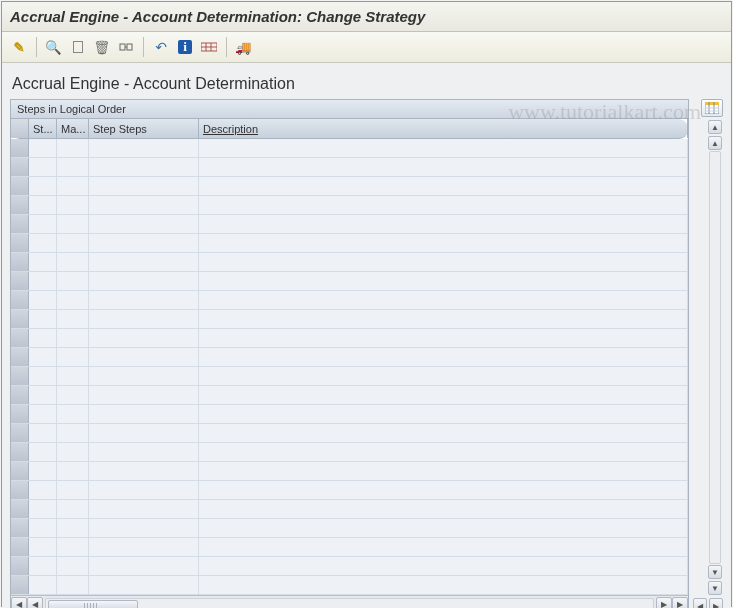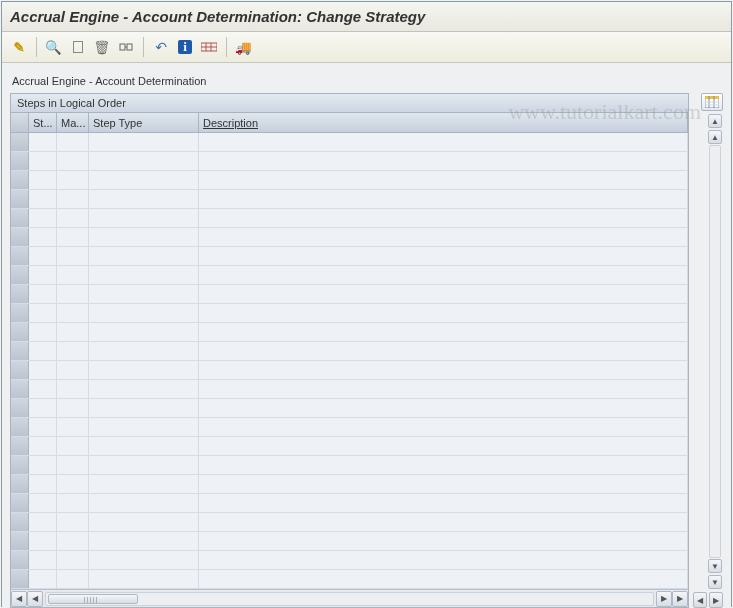--- a/index.html
+++ b/index.html
@@ -58,21 +58,21 @@
     }
     .content {
       flex: 1;
       padding: 8px;
       display: flex;
       flex-direction: column;
       background: #eef0f2;
       position: relative;
     }
     .subtitle {
-      font-size: 11px;
+      font-size: 16px;
       color: #333;
       padding: 4px 2px 6px 2px;
     }
     .watermark {
       position: absolute;
       top: 36px;
       right: 30px;
       font-size: 22px;
       color: rgba(150,150,150,0.35);
       font-family: Georgia, serif;
@@ -100,20 +100,21 @@
       border-bottom: 1px solid #a8b4c0;
       padding: 3px 6px;
       font-size: 11px;
       color: #333;
     }
     .grid-header {
       display: flex;
       background: linear-gradient(to bottom, #e0e6ee, #c6d0dc);
       border-bottom: 1px solid #a8b4c0;
       height: 20px;
+      border-radius: 9px;
     }
     .grid-header .hcell {
       border-right: 1px solid #a8b4c0;
       padding: 2px 4px;
       font-size: 11px;
       color: #333;
       display: flex;
       align-items: center;
       overflow: hidden;
       white-space: nowrap;
@@ -296,21 +297,21 @@
     <div class="watermark">www.tutorialkart.com</div>
     <div class="subtitle">Accrual Engine - Account Determination</div>
 
     <div class="panel">
       <div class="grid-container">
         <div class="panel-header">Steps in Logical Order</div>
         <div class="grid-header">
           <div class="hcell hsel"></div>
           <div class="hcell hst">St...</div>
           <div class="hcell hma">Ma...</div>
-          <div class="hcell htype">Step Type</div>
+          <div class="hcell htype">Step Steps</div>
           <div class="hcell hdesc">Description</div>
         </div>
         <div class="grid-body" id="grid-body">
             <div class="grid-row">
               <div class="rowsel"></div>
               <div class="rcell rst"></div>
               <div class="rcell rma"></div>
               <div class="rcell rtype"></div>
               <div class="rcell rdesc"></div>
             </div>

